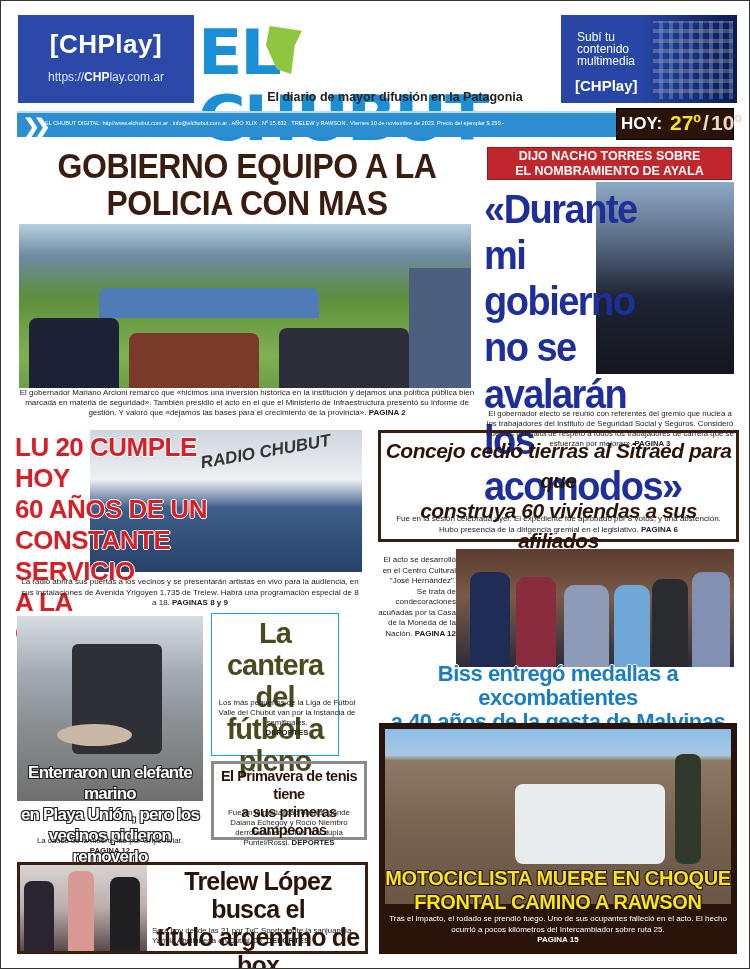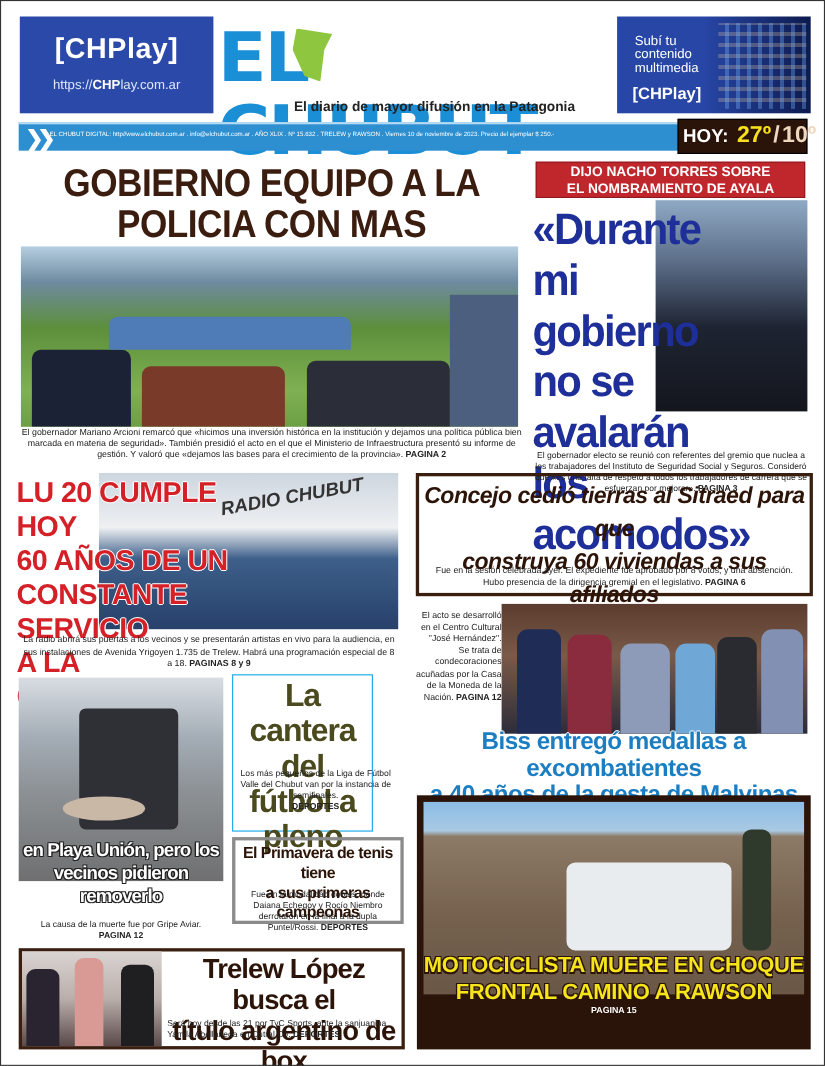--- a/index.html
+++ b/index.html
@@ -200,20 +200,21 @@
 <div id="biss-headline" class="abs">
   <div>Biss entregó medallas a excombatientes</div>
   <div>a 40 años de la gesta de Malvinas</div>
 </div>
 
 <div id="elefante-photo" class="abs">
   <div class="tractor"></div>
   <div class="seal"></div>
 </div>
 <div id="elefante-headline" class="abs">
+  <div>Enterraron un elefante marino</div>
   <div>en Playa Unión, pero los</div>
   <div>vecinos pidieron removerlo</div>
 </div>
 <div id="elefante-caption" class="abs">
   <div>La causa de la muerte fue por Gripe Aviar.</div>
   <div class="page-ref">PAGINA 12</div>
 </div>
 
 <div id="cantera-box" class="abs">
   <div id="cantera-headline">
@@ -256,17 +257,18 @@
 <div id="moto-box" class="abs">
   <div id="moto-photo">
     <div class="car"></div>
     <div class="ph-people" style="left:290px;width:26px;height:110px;bottom:40px;background:#2f3a2c;border-radius:8px;"></div>
   </div>
   <div id="moto-headline">
     <div>MOTOCICLISTA MUERE EN CHOQUE</div>
     <div>FRONTAL CAMINO A RAWSON</div>
   </div>
   <div id="moto-caption">
+    <div>Tras el impacto, el rodado se prendió fuego. Uno de sus ocupantes falleció en el acto. El hecho ocurrió a pocos kilómetros del Intercambiador sobre ruta 25.</div>
     <div class="page-ref">PAGINA 15</div>
   </div>
 </div>
 
 <div class="abs frame"></div>
 
 </body></html>

